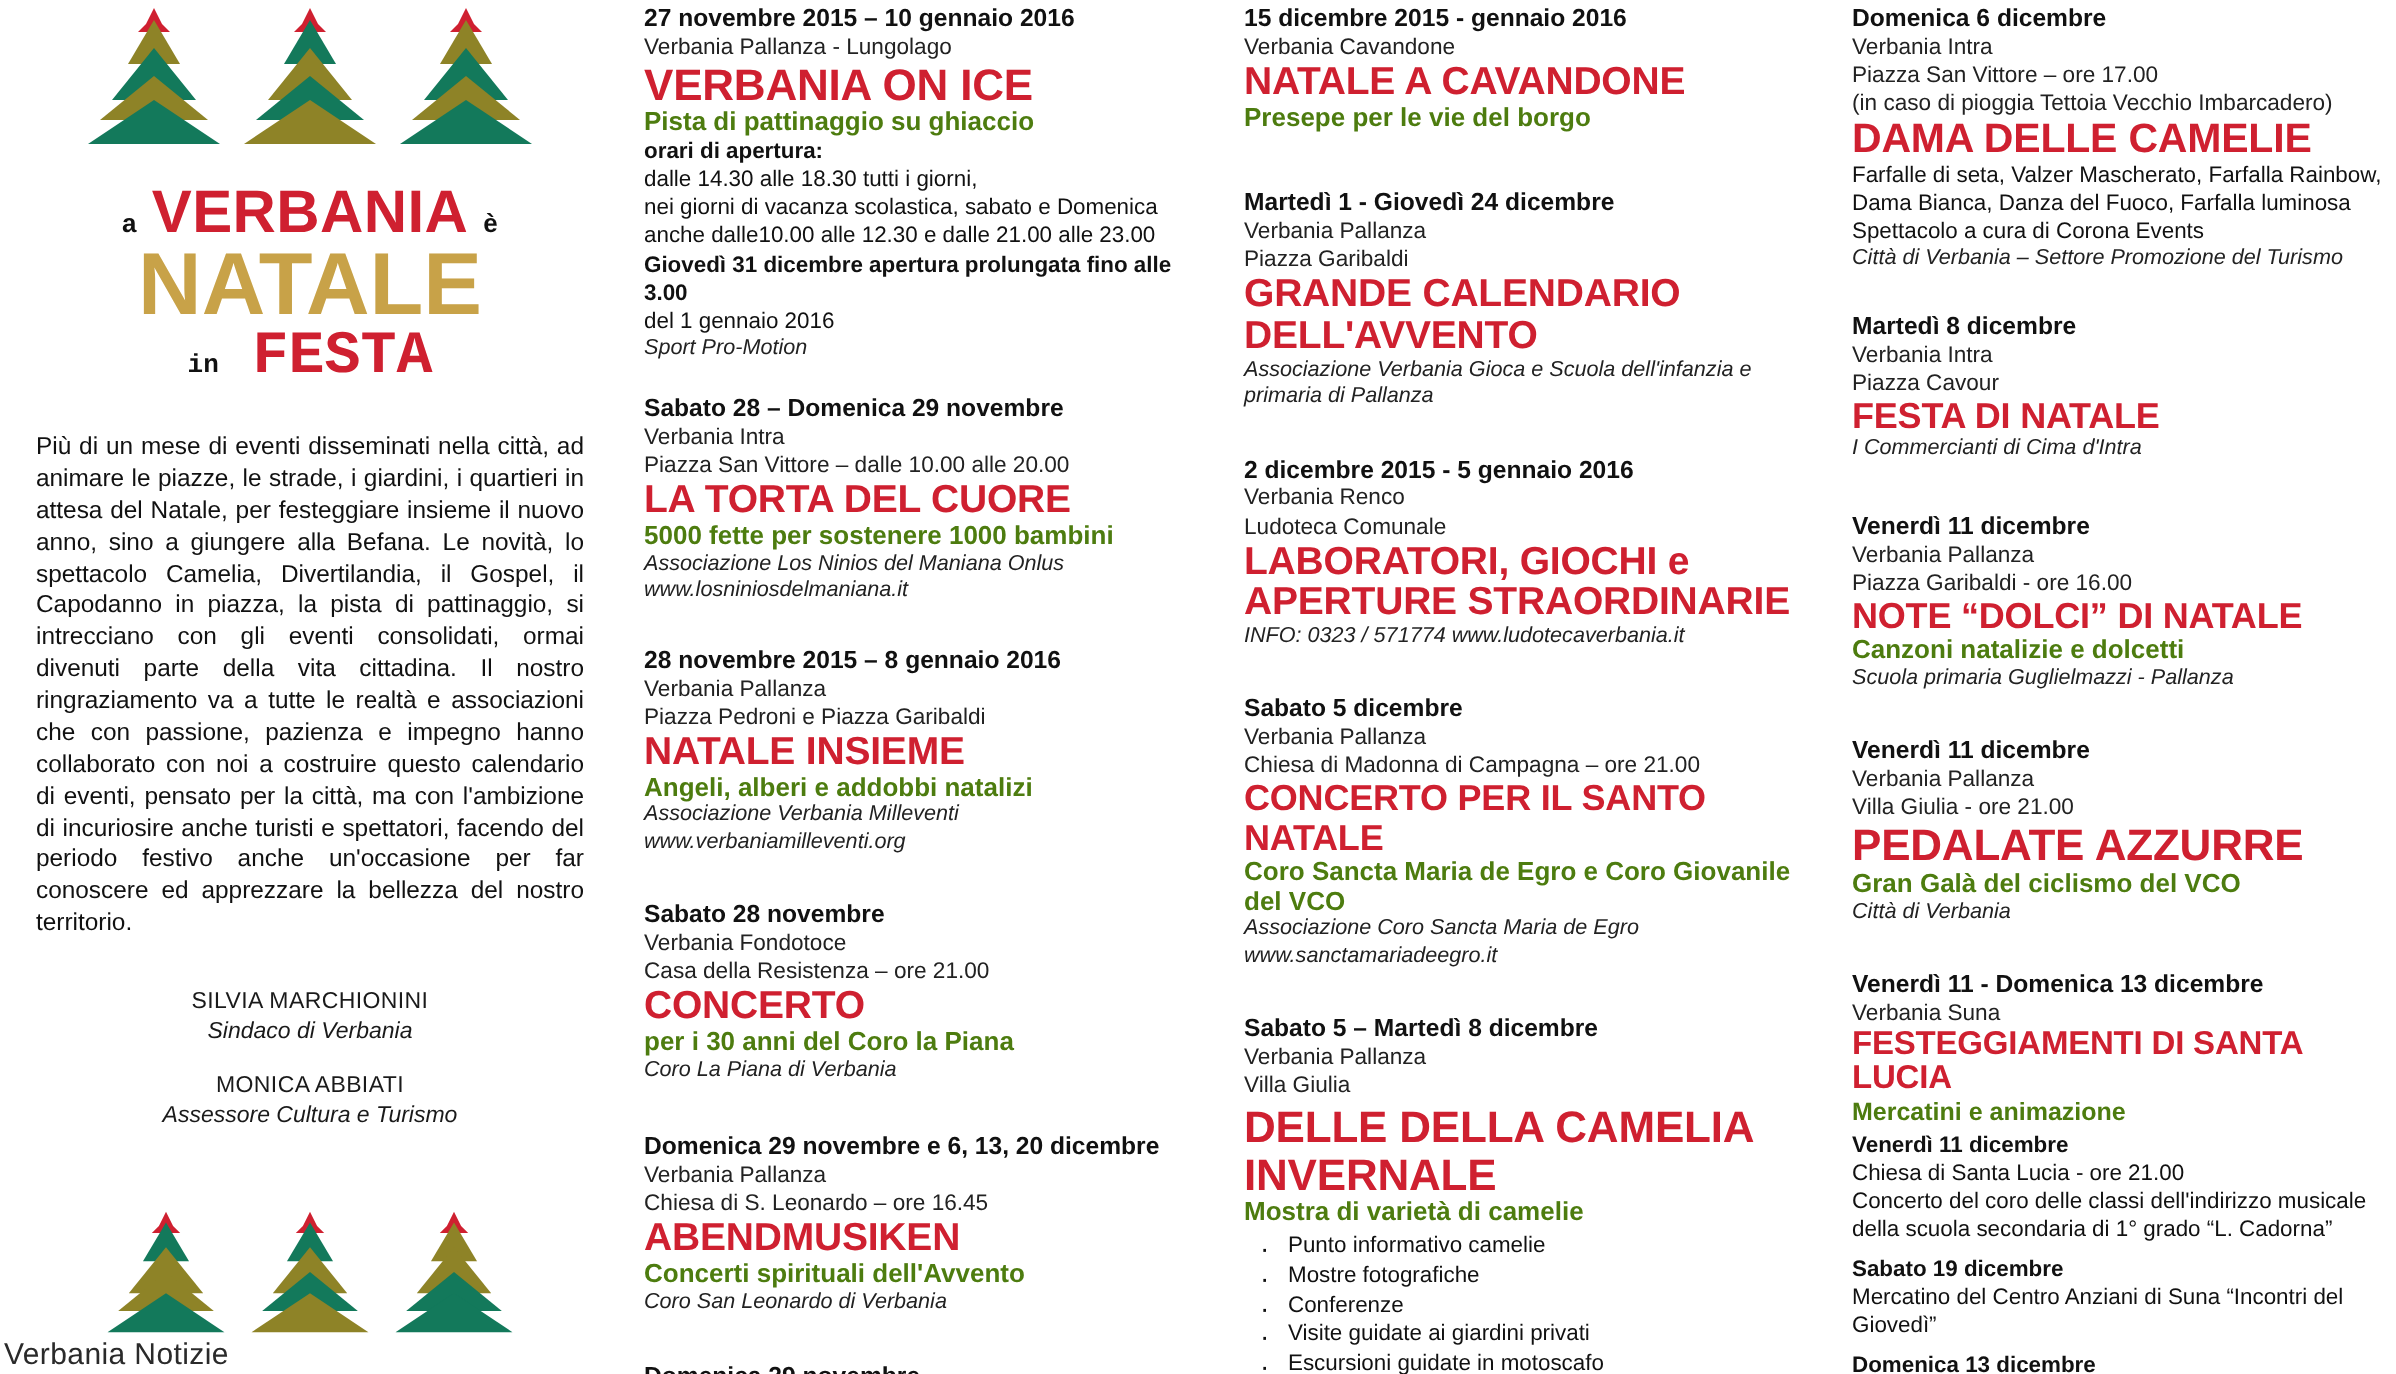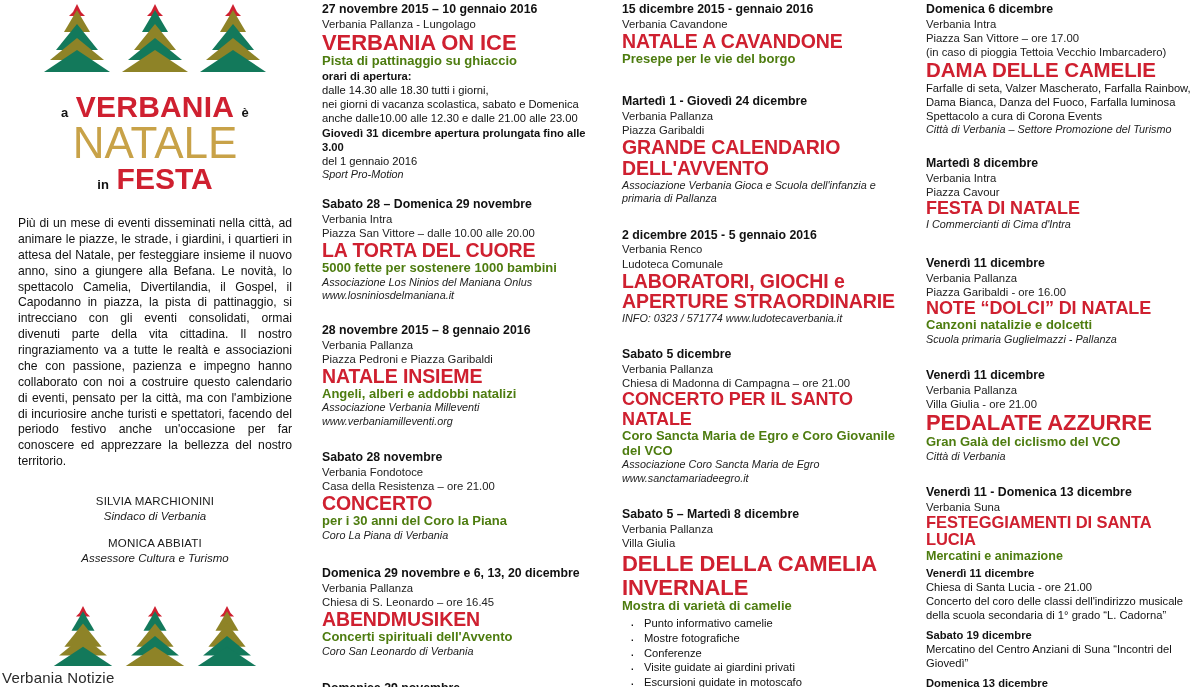--- a/index.html
+++ b/index.html
@@ -22,22 +22,22 @@
 
   
   .trees{display:flex;justify-content:center;gap:8px;align-items:flex-end;padding-top:2px;}
   .tree{position:relative;}
   .tree svg{display:block;}
 
   .logo{text-align:center;margin-top:18px;}
   .logo .l1{font-size:26px;font-weight:bold;letter-spacing:.2px;line-height:1;}
   .logo .l1 .small{font-size:13px;color:#111;font-weight:bold;}
   .logo .l1 .big{color:#cf2030;font-size:30px;}
-  .logo .l2{font-size:44px;font-weight:normal;color:#c8a248;line-height:1.05;margin-top:-2px;}
-  .logo .l3{font-size:28px;font-weight:bold;line-height:1;margin-top:-2px;}
+  .logo .l2{font-size:44px;font-weight:bold;color:#c8a248;line-height:1.05;margin-top:-2px;}
+  .logo .l3{font-size:28px;font-weight:bold;line-height:1;margin-top:-2px;font-family:Liberation Mono, monospace;}
   .logo .l3 .small{font-size:13px;color:#111;}
   .logo .l3 .big{color:#cf2030;font-size:30px;}
 
   .intro{
     margin-top:22px;font-size:12.2px;line-height:1.30;text-align:justify;
     color:#111;
   }
   .intro p{margin:0;}
   .signers{margin-top:24px;text-align:center;font-size:11.5px;line-height:1.35;}
   .signers .nm{font-weight:normal;letter-spacing:.2px;}

